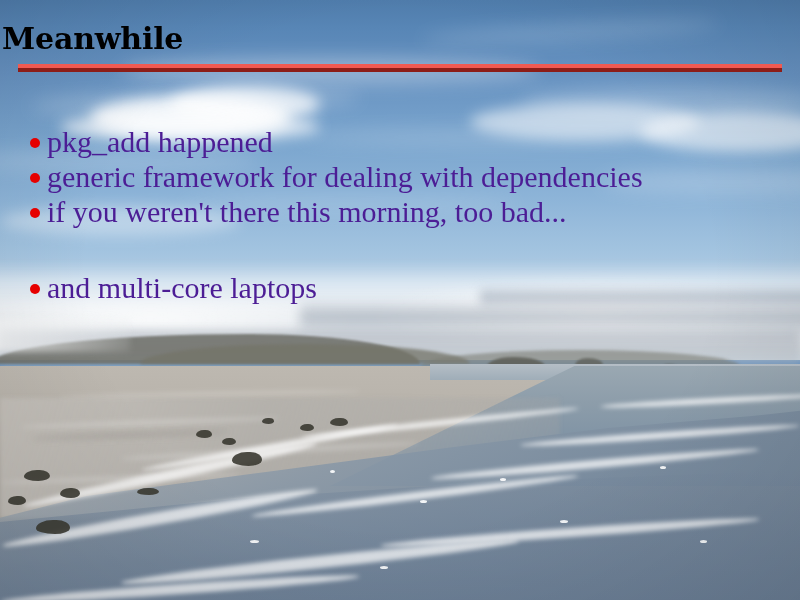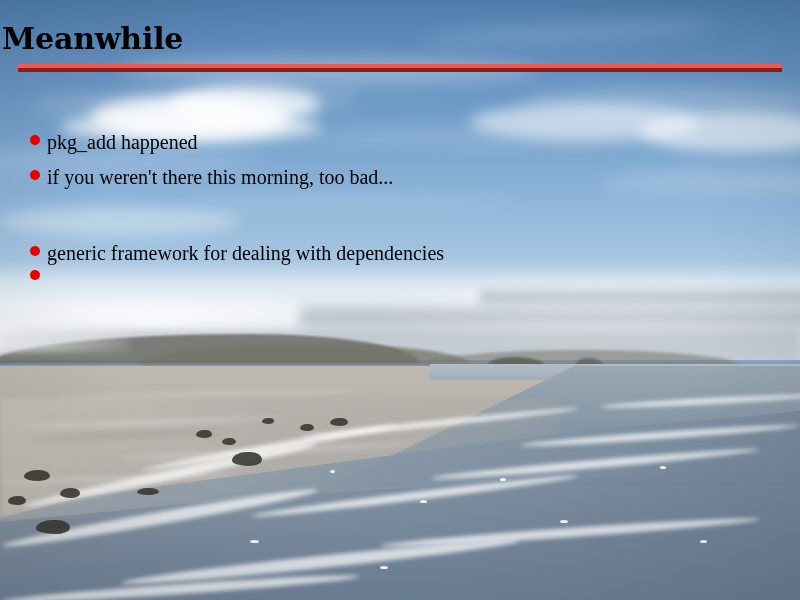--- a/index.html
+++ b/index.html
@@ -314,23 +314,23 @@
     width: 10px;
     height: 10px;
     border-radius: 50%;
     background: #e60000;
     margin-right: 7px;
     position: relative;
     top: -4px;
   }
   .btext {
     font-family: "Liberation Serif", "DejaVu Serif", serif;
-    font-size: 20px;
+    font-size: 30px;
     line-height: 28px;
-    color: #000000;
+    color: #4c1d95;
     white-space: nowrap;
   }
 </style>
 </head>
 <body>
 
 <div id="slide">
 
   <div class="photo">
     <div class="sky"></div>
@@ -425,26 +425,27 @@
   <div class="rule">
     <div class="rule-top"></div>
     <div class="rule-bot"></div>
   </div>
 
   <div class="bullets">
     <div class="bullet">
       <span class="dot"></span>
       <span class="btext">pkg_add happened</span>
     </div>
+    <div class="bullet">
+      <span class="dot"></span>
+      <span class="btext">generic framework for dealing with dependencies</span>
+    </div>
     <div class="bullet spacer-after">
       <span class="dot"></span>
       <span class="btext">if you weren't there this morning, too bad...</span>
     </div>
     <div class="bullet">
       <span class="dot"></span>
-      <span class="btext">generic framework for dealing with dependencies</span>
-    </div>
-    <div class="bullet">
-      <span class="dot"></span>
+      <span class="btext">and multi-core laptops</span>
     </div>
   </div>
 
 </div>
 
 </body></html>

